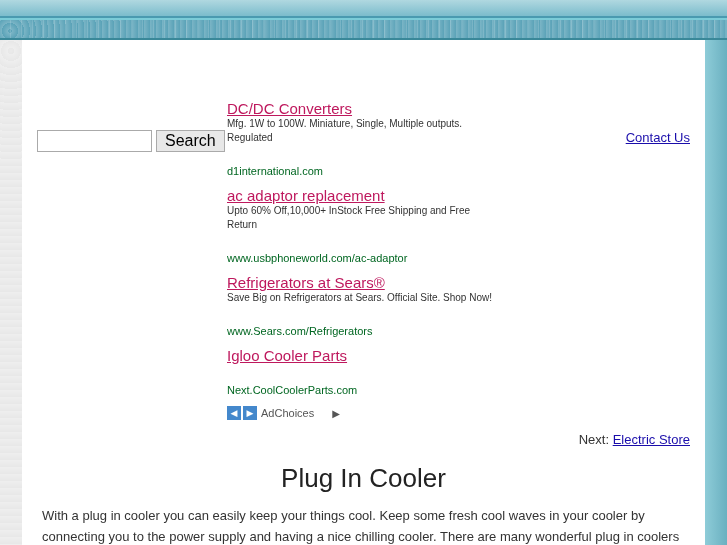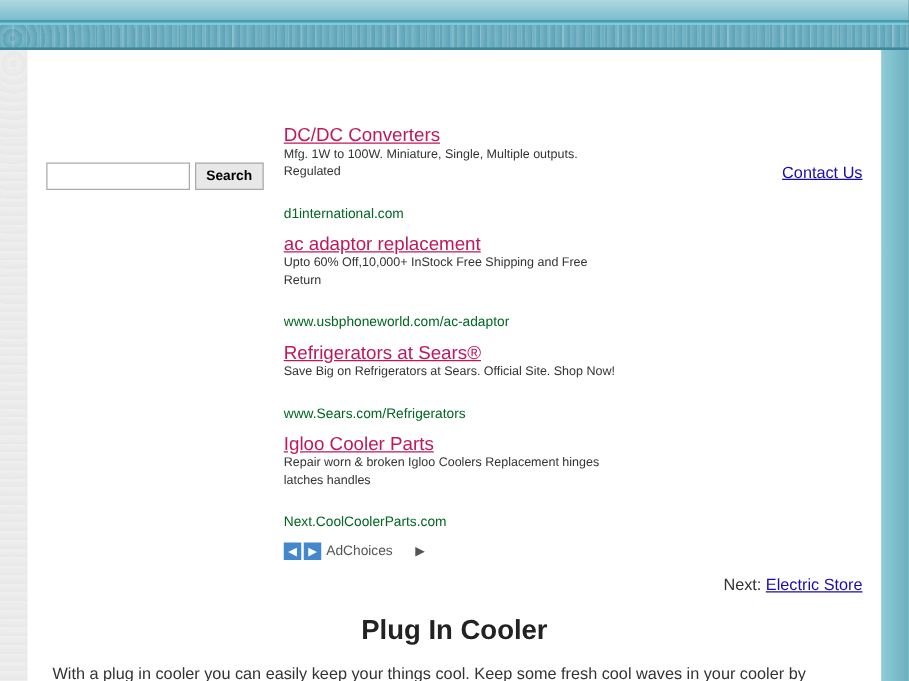--- a/index.html
+++ b/index.html
@@ -100,23 +100,22 @@
       border: 1px solid #aaa;
       padding: 2px 4px;
       font-size: 12px;
     }
 
     .search-button {
       height: 22px;
       padding: 0 8px;
       background: #e8e8e8;
       border: 1px solid #aaa;
-      font-size: 11px;
-      cursor: pointer;
-      font-weight: bold;
+      font-size: 16px;
+      cursor: pointer;
     }
 
     
     .ad-block {
       flex: 1;
       padding: 0 10px;
     }
 
     .ad-item {
       margin-bottom: 10px;
@@ -199,22 +198,22 @@
 
     .next-link {
       color: #1a0dab;
       text-decoration: underline;
       cursor: pointer;
     }
 
     
     .page-title {
       text-align: center;
-      font-size: 22px;
-      font-weight: bold;
+      font-size: 26px;
+      font-weight: normal;
       color: #222;
       margin: 10px 0 12px 0;
     }
 
     
     .body-text {
       font-size: 13px;
       color: #333;
       line-height: 1.6;
       padding: 0 5px;
@@ -261,21 +260,20 @@
         </div>
 
         <div class="ad-item">
           <div class="ad-title">Refrigerators at Sears®</div>
           <div class="ad-text">Save Big on Refrigerators at Sears. Official Site. Shop Now!</div>
           <div class="ad-url">www.Sears.com/Refrigerators</div>
         </div>
 
         <div class="ad-item">
           <div class="ad-title">Igloo Cooler Parts</div>
-          <div class="ad-text">Repair worn &amp; broken Igloo Coolers Replacement hinges<br>latches handles</div>
           <div class="ad-url">Next.CoolCoolerParts.com</div>
         </div>
 
         <div class="adchoices-row">
           <div class="adchoices-arrows">
             <button class="arrow-btn">◀</button>
             <button class="arrow-btn">▶</button>
           </div>
           <div class="adchoices-text">
             <span>AdChoices</span>

